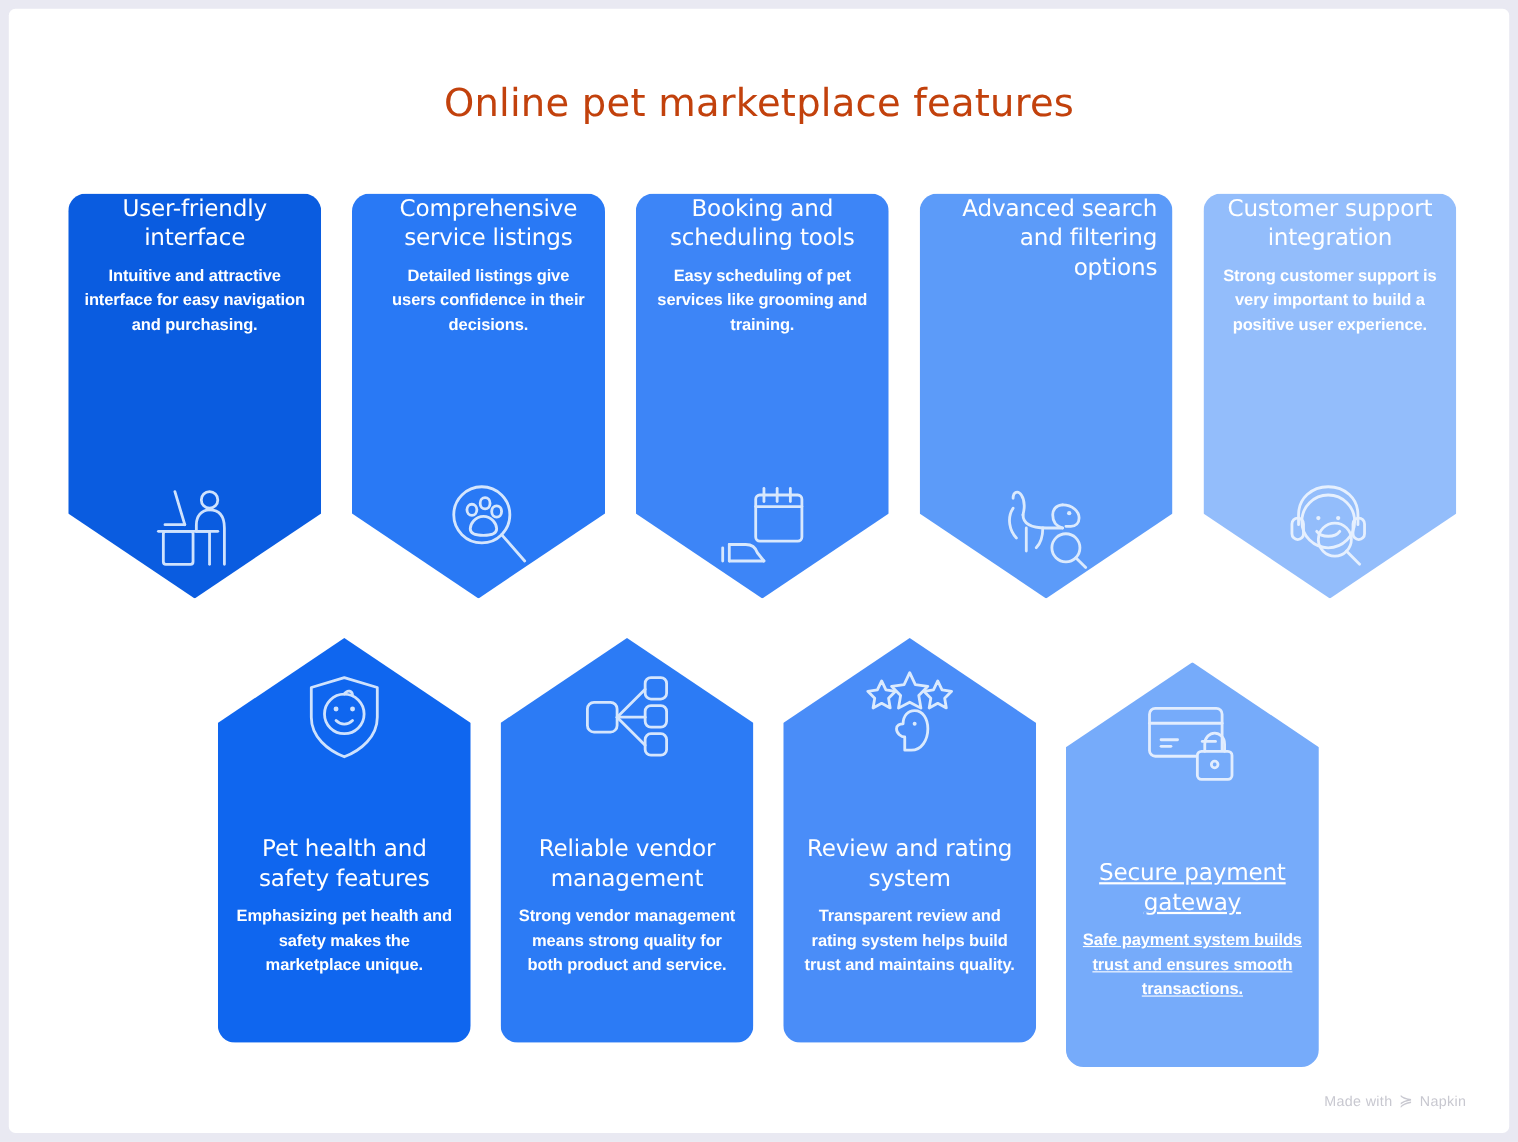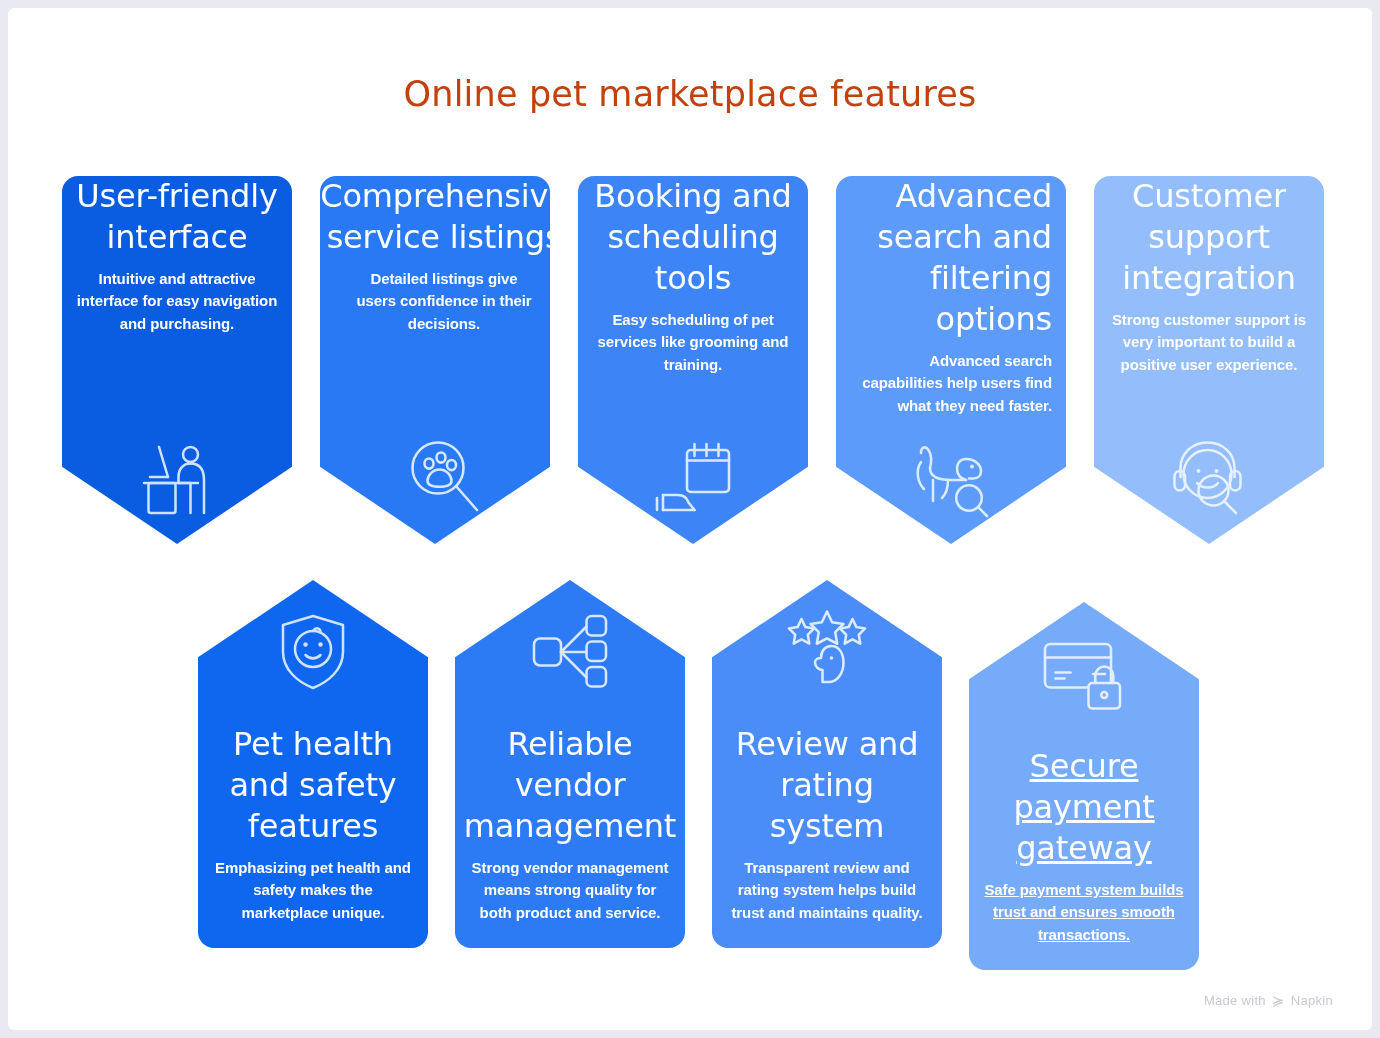--- a/index.html
+++ b/index.html
@@ -57,21 +57,21 @@
 
   .card.up {              
     height: 368px;
     border-radius: 16px;
     -webkit-clip-path: polygon(50% 0%, 100% 21%, 100% 100%, 0% 100%, 0% 21%);
     clip-path: polygon(50% 0%, 100% 21%, 100% 100%, 0% 100%, 0% 21%);
     justify-content: flex-start;
   }
 
   .card-title {
-    font-size: 32px;
+    font-size: 21px;
     line-height: 1.28;
     font-weight: 400;
     font-family: "DejaVu Sans", sans-serif;
     letter-spacing: -0.2px;
   }
 
   .card-desc {
     font-size: 15px;
     line-height: 1.5;
     font-weight: bold;
@@ -170,21 +170,20 @@
         <path d="M8 48 V56"></path>
         <path d="M12 46 H22 C26 46 28 48 29 51 L33 56"></path>
         <path d="M12 56 H33"></path>
         <path d="M12 46 V56"></path>
       </svg>
     </div>
   </div>
 
   <div class="card down" style="left:828px; top:168px; background:#5c9bf9;text-align:right;">
     <div class="card-title">Advanced search and filtering options</div>
-    <div class="card-desc">Advanced search capabilities help users find what they need faster.</div>
     <div class="card-icon">
       <svg viewBox="0 0 64 64" fill="none" stroke="#dbeafd" stroke-width="1.7" stroke-linecap="round" stroke-linejoin="round">
         <path d="M12 18 C12 14 15 13 17 16 C19 19 19 24 18 28"></path>
         <path d="M18 28 C18 34 24 36 32 36 L42 36"></path>
         <path d="M42 22 C48 22 52 26 52 30 C52 33 50 35 47 35 L44 35"></path>
         <path d="M42 22 C38 22 36 25 36 28 C36 32 38 35 42 36"></path>
         <circle cx="46" cy="27" r="1.3" fill="#dbeafd" stroke="none"></circle>
         <path d="M12 24 C8 30 10 38 14 42"></path>
         <path d="M20 36 L20 50"></path>
         <path d="M30 36 C30 42 28 46 26 48"></path>

